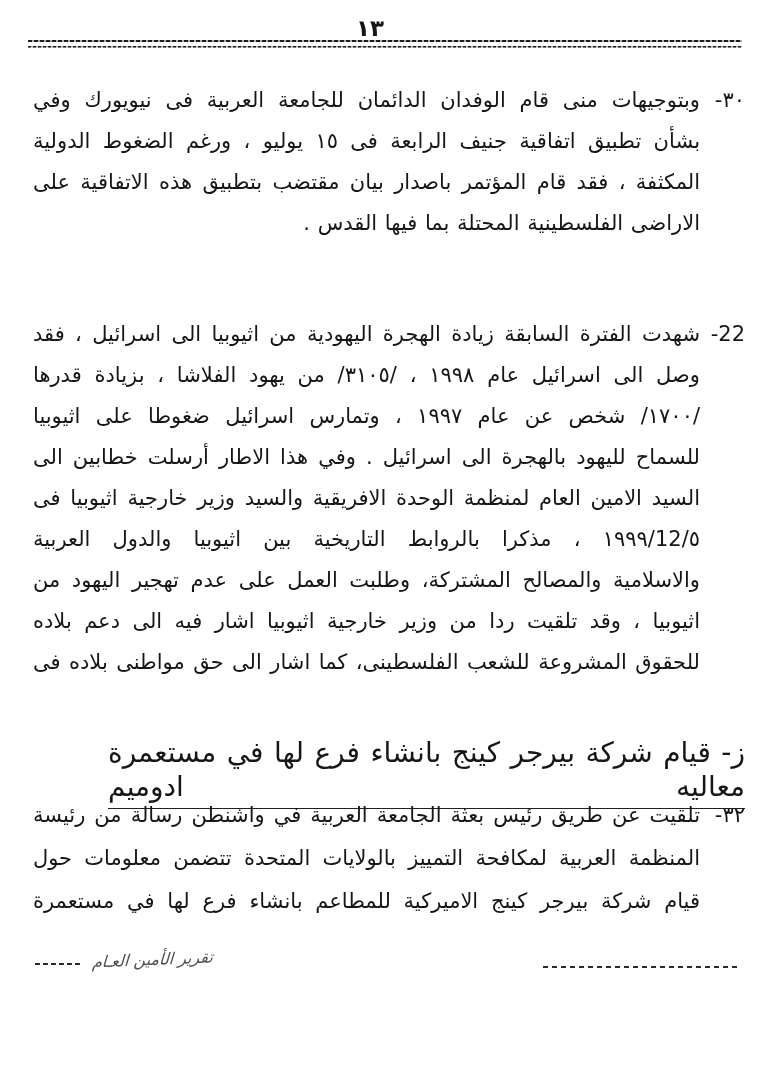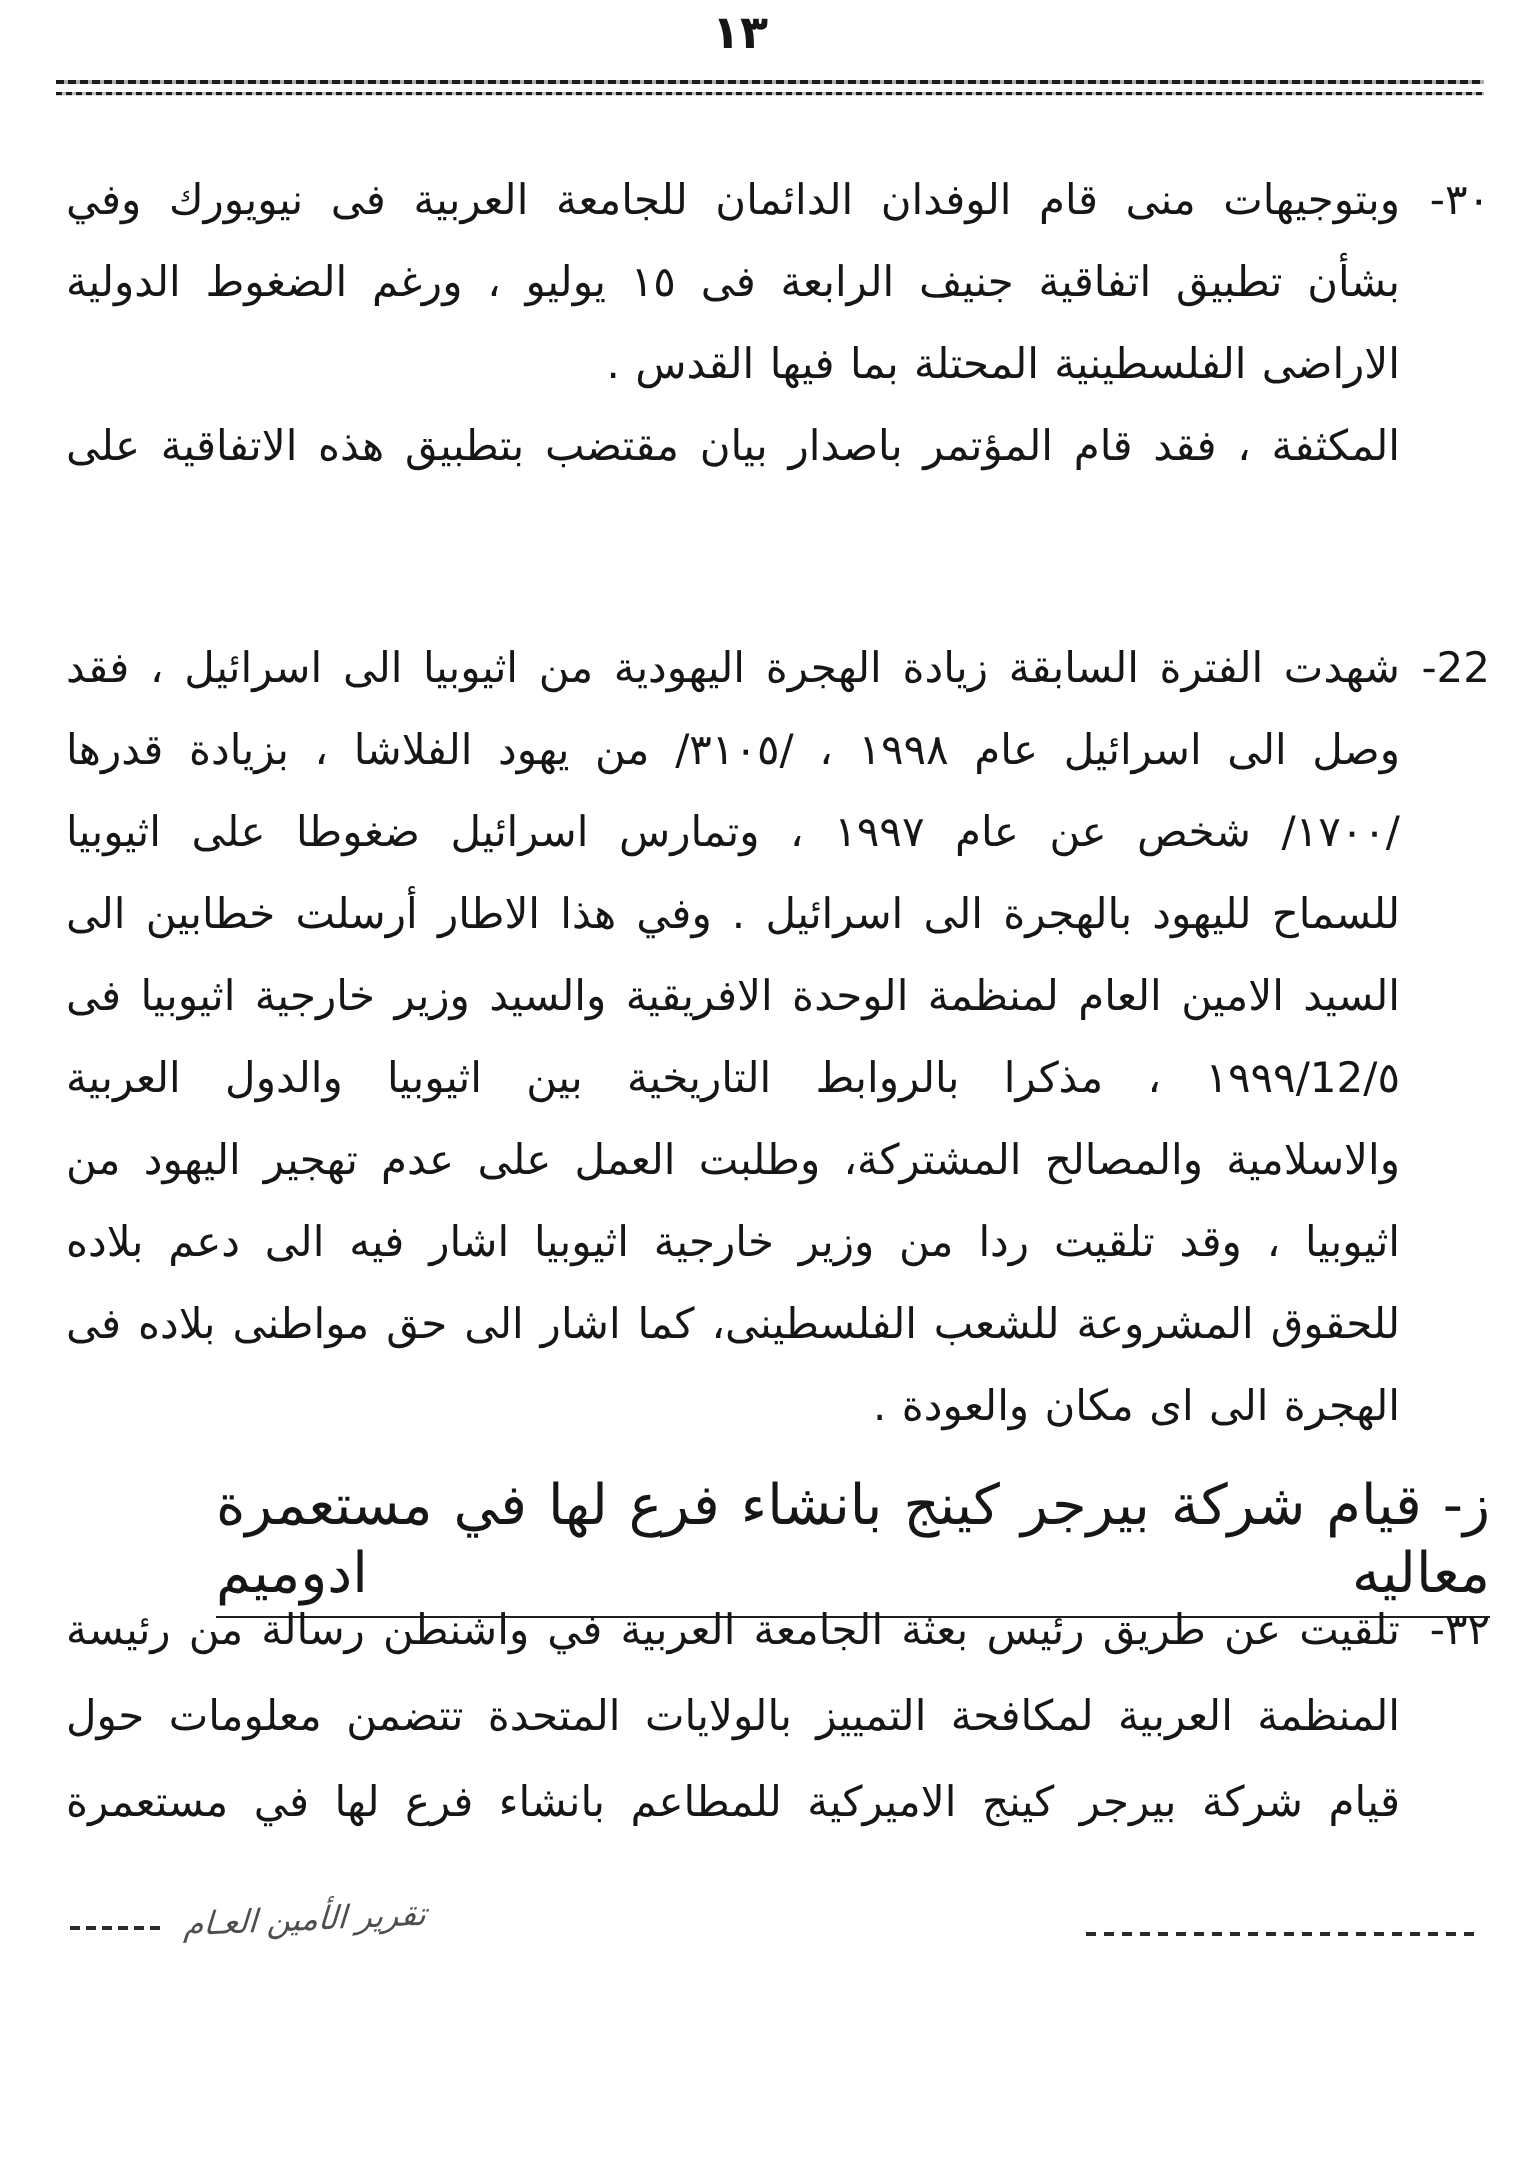--- a/index.html
+++ b/index.html
@@ -6,21 +6,21 @@
   body{
     width:768px;height:1085px;background:#e9e9e9;
     font-family:"DejaVu Sans",sans-serif;
   }
   .page{
     position:relative;width:768px;height:1085px;background:#ffffff;
     color:#161616;overflow:hidden;direction:rtl;
   }
   
   .page-number{
-    position:absolute;top:4px;left:0;right:28px;text-align:center;
+    position:absolute;top:15px;left:0;right:28px;text-align:center;
     font-size:23px;font-weight:bold;letter-spacing:2px;
   }
   
   .top-rule{
     position:absolute;top:40px;right:26px;left:28px;height:8px;
     background:
       repeating-linear-gradient(90deg,#1b1b1b 0 4px,rgba(27,27,27,.35) 4px 6px) top/100% 2.4px no-repeat,
       repeating-linear-gradient(90deg,#1b1b1b 0 3px,rgba(27,27,27,.3) 3px 5px) bottom/100% 1.6px no-repeat;
   }
   
@@ -72,38 +72,37 @@
 
   <div class="page-number">١٣</div>
 
   <div class="top-rule"></div>
 
   <div class="para" style="top:80px;">
     <span class="pnum">٣٠-</span>
     <div class="ptext">
       <div class="line">وبتوجيهات منى قام الوفدان الدائمان للجامعة العربية فى نيويورك وفي</div>
       <div class="line">بشأن تطبيق اتفاقية جنيف الرابعة فى ١٥ يوليو ، ورغم الضغوط الدولية</div>
+      <div class="line">المكثفة ، فقد قام المؤتمر باصدار بيان مقتضب بتطبيق هذه الاتفاقية على</div>
       <div class="line end">الاراضى الفلسطينية المحتلة بما فيها القدس .</div>
-      <div class="line">المكثفة ، فقد قام المؤتمر باصدار بيان مقتضب بتطبيق هذه الاتفاقية على</div>
     </div>
   </div>
 
   <div class="para" style="top:314px;">
     <span class="pnum">22-</span>
     <div class="ptext">
       <div class="line">شهدت الفترة السابقة زيادة الهجرة اليهودية من اثيوبيا الى اسرائيل ، فقد</div>
       <div class="line">وصل الى اسرائيل عام ١٩٩٨ ، /٣١٠٥/ من يهود الفلاشا ، بزيادة قدرها</div>
       <div class="line">/١٧٠٠/ شخص عن عام ١٩٩٧ ، وتمارس اسرائيل ضغوطا على اثيوبيا</div>
       <div class="line">للسماح لليهود بالهجرة الى اسرائيل . وفي هذا الاطار أرسلت خطابين الى</div>
       <div class="line">السيد الامين العام لمنظمة الوحدة الافريقية والسيد وزير خارجية اثيوبيا فى</div>
       <div class="line">٥/12/١٩٩٩ ، مذكرا بالروابط التاريخية بين اثيوبيا والدول العربية</div>
       <div class="line">والاسلامية والمصالح المشتركة، وطلبت العمل على عدم تهجير اليهود من</div>
       <div class="line">اثيوبيا ، وقد تلقيت ردا من وزير خارجية اثيوبيا اشار فيه الى دعم بلاده</div>
       <div class="line">للحقوق المشروعة للشعب الفلسطينى، كما اشار الى حق مواطنى بلاده فى</div>
-      <div class="line end">الهجرة الى اى مكان والعودة .</div>
     </div>
   </div>
 
   <div class="section-heading">ز- قيام شركة بيرجر كينج بانشاء فرع لها في مستعمرة معاليه ادوميم</div>
 
   <div class="para p32" style="top:794px;">
     <span class="pnum" style="line-height:43px;">٣٢-</span>
     <div class="ptext">
       <div class="line">تلقيت عن طريق رئيس بعثة الجامعة العربية في واشنطن رسالة من رئيسة</div>
       <div class="line">المنظمة العربية لمكافحة التمييز  بالولايات المتحدة تتضمن معلومات حول</div>

